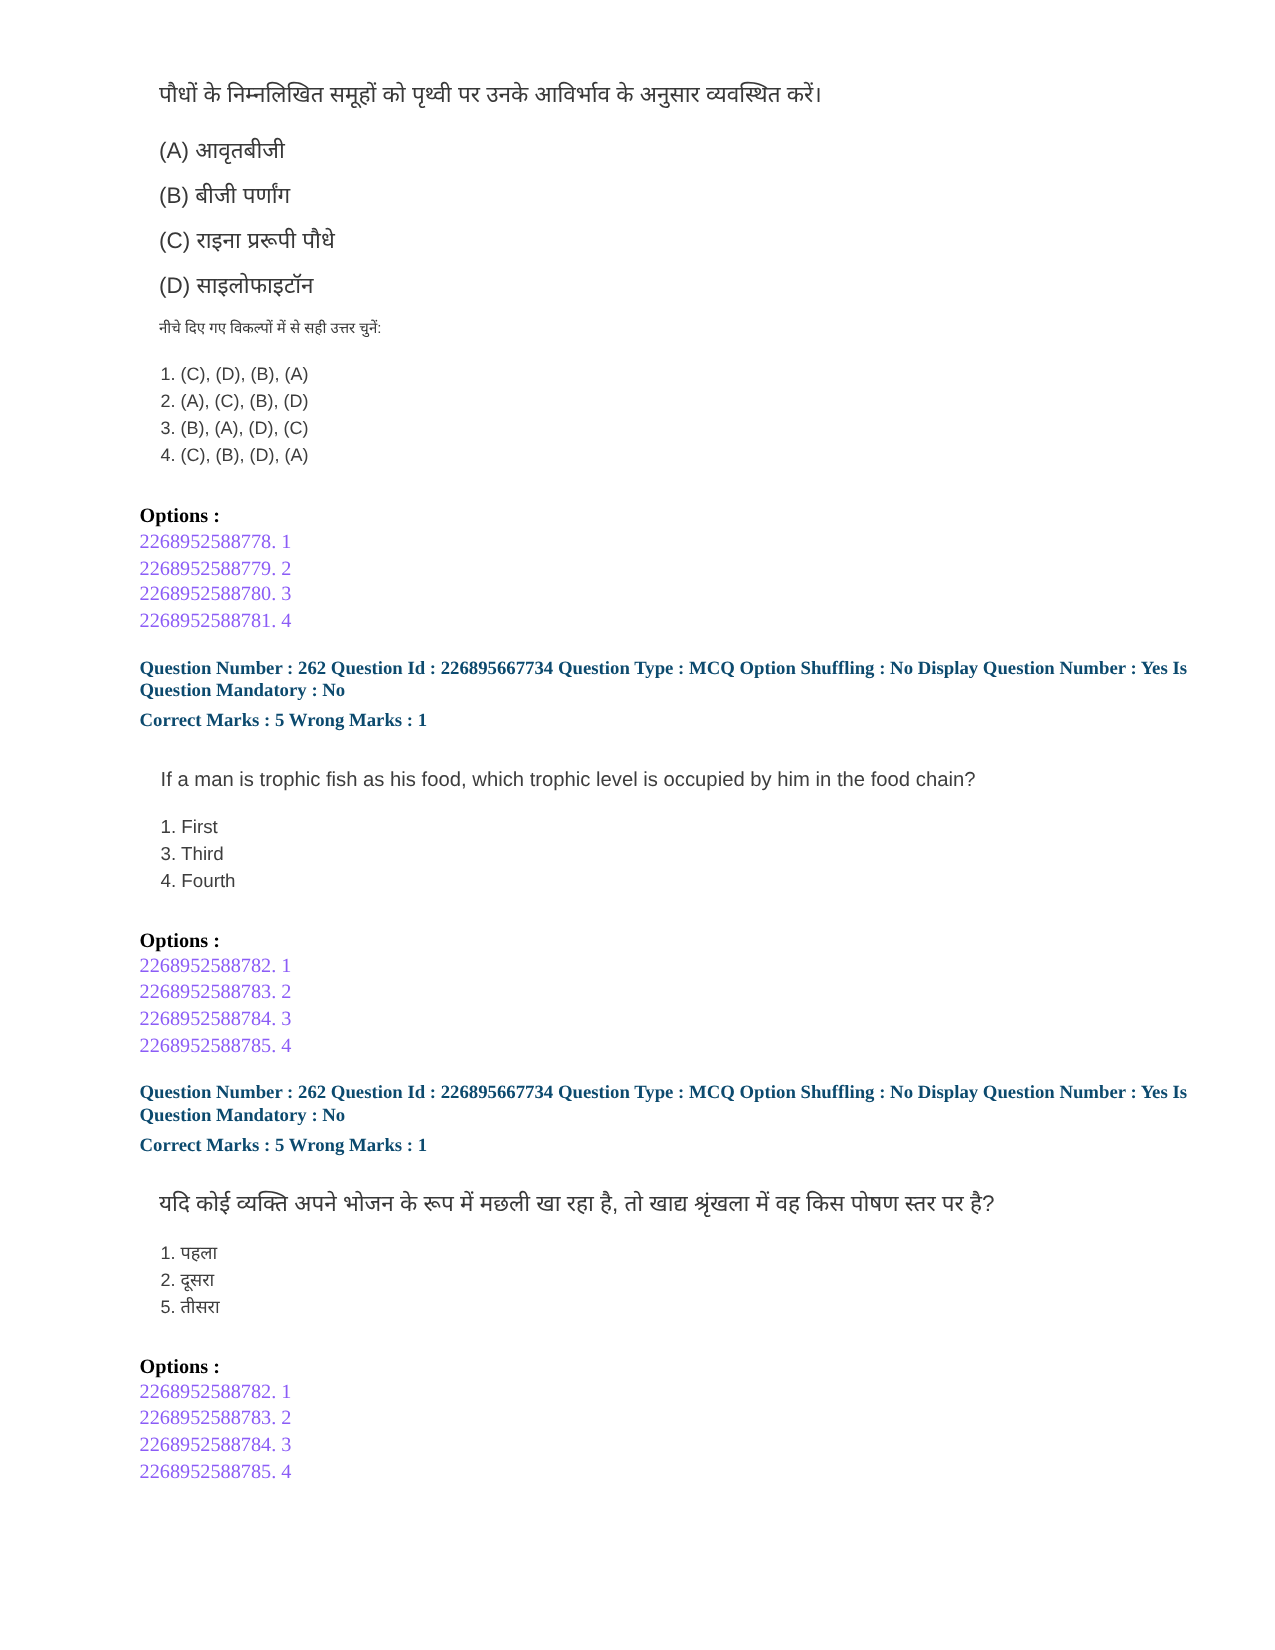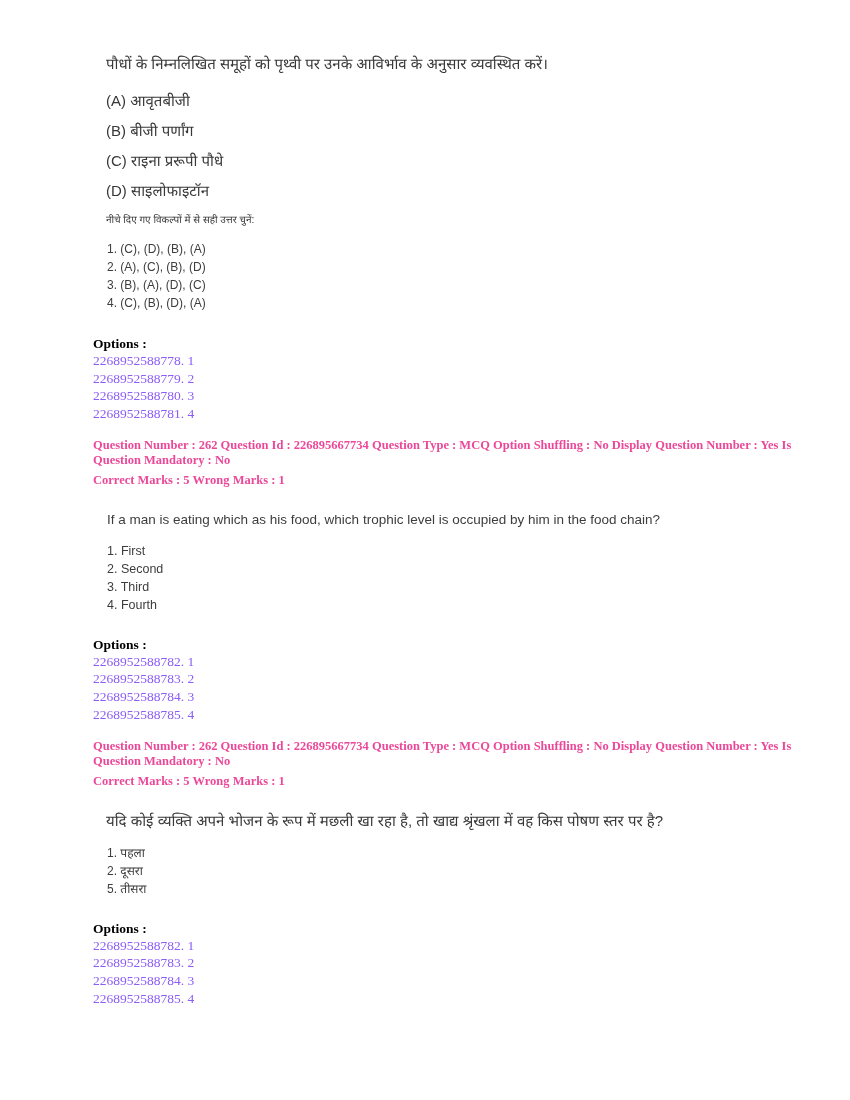--- a/index.html
+++ b/index.html
@@ -57,21 +57,21 @@
     line-height: 17.6px;
     color: #8b5cf6;
     margin: 0;
   }
   .meta-block { margin-top: 16px; max-width: 712px; }
   .meta-line {
     font-family: "Liberation Serif", serif;
     font-weight: bold;
     font-size: 12.5px;
     line-height: 14.5px;
-    color: #ec4899;
+    color: #0c4a6e;
     margin: 0;
   }
   .marks-line { margin-top: 6px; }
   .q-section-en { margin-top: 23px; }
   .q-section-hi { margin-top: 23px; }
 </style>
 </head>
 <body>
 
 <div class="page">
@@ -98,24 +98,23 @@
         <p class="option-id">2268952588781. 4</p>
       </div>
     </section>
 
     <section>
       <div class="meta-block">
         <p class="meta-line">Question Number : 262 Question Id : 226895667734 Question Type : MCQ Option Shuffling : No Display Question Number : Yes Is Question Mandatory : No</p>
         <p class="meta-line marks-line">Correct Marks : 5 Wrong Marks : 1</p>
       </div>
       <div class="q-section-en">
-        <p class="q-text q-body-en">If a man is eating which as his food, which trophic level is occupied by him in the food chain?</p>
+        <p class="q-text q-body-en">If a man is trophic fish as his food, which trophic level is occupied by him in the food chain?</p>
         <div class="choice-list tight">
           <p class="choice">1. First</p>
-          <p class="choice">2. Second</p>
           <p class="choice">3. Third</p>
           <p class="choice">4. Fourth</p>
         </div>
         <div class="options-block after-ids">
           <p class="options-label">Options :</p>
           <p class="option-id">2268952588782. 1</p>
           <p class="option-id">2268952588783. 2</p>
           <p class="option-id">2268952588784. 3</p>
           <p class="option-id">2268952588785. 4</p>
         </div>

